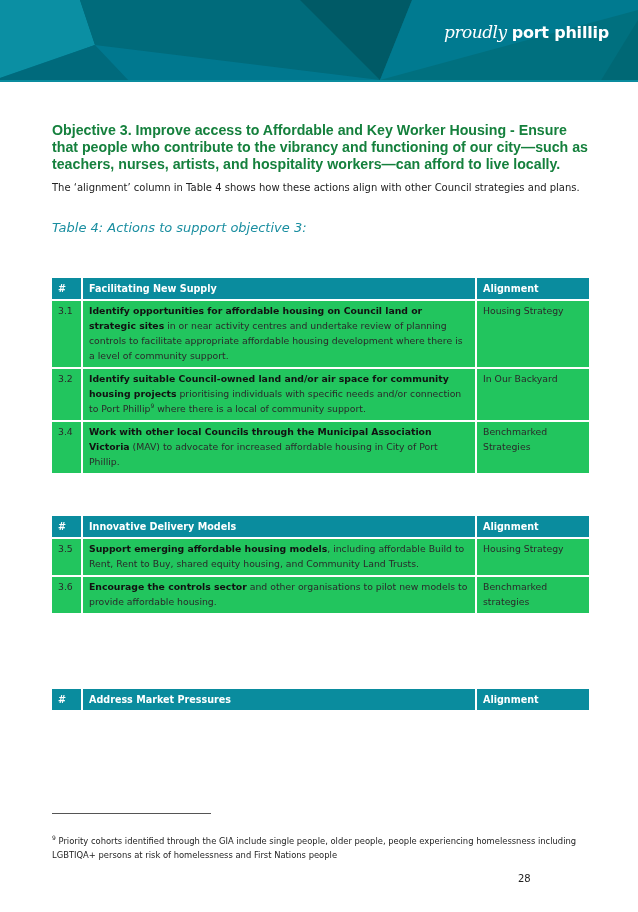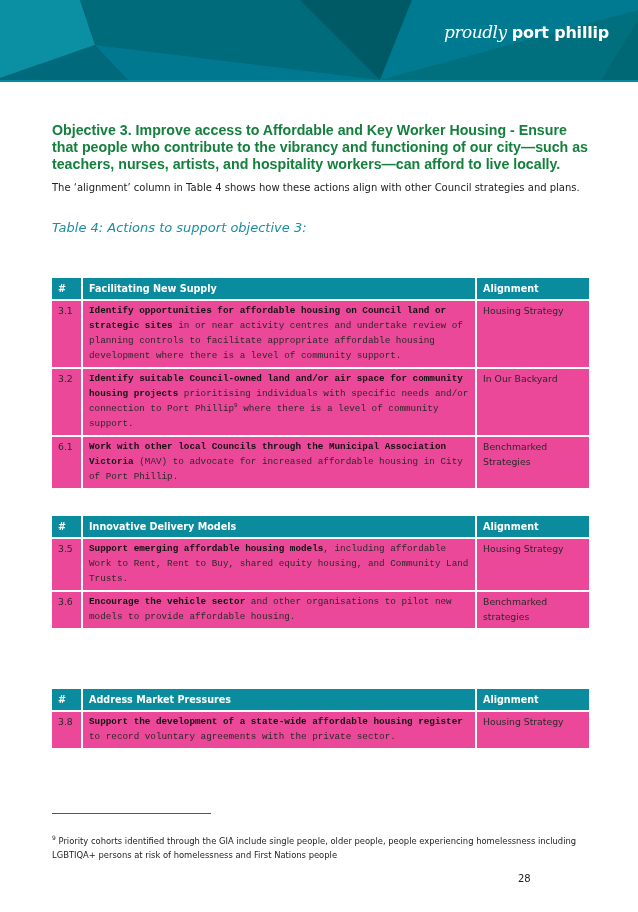--- a/index.html
+++ b/index.html
@@ -12,24 +12,24 @@
   .logo { position: absolute; left: 444px; top: 22px; height: 30px; display: flex; align-items: baseline; color: #ffffff; white-space: nowrap; }
   .logo-script { font-family: "DejaVu Serif", serif; font-style: italic; font-size: 17px; letter-spacing: -0.5px; margin-right: 5px; }
   .logo-main { font-family: "DejaVu Sans", sans-serif; font-weight: bold; font-size: 16px; letter-spacing: -0.2px; }
 
   .objective { position: absolute; left: 52px; top: 122px; width: 540px; font-family: "Liberation Sans", sans-serif; font-weight: bold; font-size: 14.2px; line-height: 17px; color: #15803d; }
   .intro { position: absolute; left: 52px; top: 178px; width: 545px; font-family: "DejaVu Sans", sans-serif; font-size: 10px; line-height: 20px; color: #222; }
   .caption { position: absolute; left: 52px; top: 220px; font-family: "DejaVu Sans", sans-serif; font-style: italic; font-size: 13px; color: #1a8ea0; }
 
   table.actions { position: absolute; left: 52px; width: 537px; border-collapse: separate; border-spacing: 0; font-family: "DejaVu Sans", sans-serif; font-size: 9.3px; line-height: 15px; color: #2a2a2a; }
   table.actions th { background: #0a8c9e; color: #ffffff; text-align: left; font-weight: bold; font-size: 9.6px; height: 21px; padding: 0 6px; border-right: 2px solid #ffffff; vertical-align: middle; }
-  table.actions td { background: #ec4899; vertical-align: top; padding: 2px 6px 4px 6px; border-right: 2px solid #ffffff; border-top: 2px solid #ffffff; }
+  table.actions td { background: #22c55e; vertical-align: top; padding: 2px 6px 4px 6px; border-right: 2px solid #ffffff; border-top: 2px solid #ffffff; }
   table.actions th:last-child, table.actions td:last-child { border-right: none; }
   table.actions td.num { width: 31px; padding-left: 6px; }
-  table.actions td.desc { width: 394px; font-family: Liberation Mono, monospace; }
+  table.actions td.desc { width: 394px; }
   table.actions td.align { width: 112px; }
   table.actions th.num-h { width: 31px; }
   table.actions th.align-h { width: 112px; margin-left: 27px; }
   .b { font-weight: bold; color: #111; }
   sup { font-size: 6px; line-height: 0; vertical-align: super; }
 
   #t1 { top: 278px; }
   #t2 { top: 516px; }
   #t3 { top: 689px; }
 
@@ -72,65 +72,60 @@
     </tr>
   </thead>
   <tbody>
     <tr>
       <td class="num">3.1</td>
       <td class="desc"><span class="b">Identify opportunities for affordable housing on Council land or strategic sites</span><span> in or near activity centres and undertake review of planning controls to facilitate appropriate affordable housing development where there is a level of community support.</span></td>
       <td class="align">Housing Strategy</td>
     </tr>
     <tr>
       <td class="num">3.2</td>
-      <td class="desc"><span class="b">Identify suitable Council-owned land and/or air space for community housing projects</span><span> prioritising individuals with specific needs and/or connection to Port Phillip</span><sup>9</sup><span> where there is a level of community support.</span></td>
+      <td class="desc"><span class="b">Identify suitable Council-owned land and/or air space for community housing projects</span><span> prioritising individuals with specific needs and/or connection to Port Phillip</span><sup>9</sup><span> where there is a local of community support.</span></td>
       <td class="align">In Our Backyard</td>
     </tr>
     <tr>
-      <td class="num">6.1</td>
+      <td class="num">3.4</td>
       <td class="desc"><span class="b">Work with other local Councils through the Municipal Association Victoria</span><span> (MAV) to advocate for increased affordable housing in City of Port Phillip.</span></td>
       <td class="align">Benchmarked Strategies</td>
     </tr>
   </tbody>
 </table>
 
 <table class="actions" id="t2">
   <thead>
     <tr>
       <th class="num-h">#</th>
       <th>Innovative Delivery Models</th>
       <th class="align-h">Alignment</th>
     </tr>
   </thead>
   <tbody>
     <tr>
       <td class="num">3.5</td>
-      <td class="desc"><span class="b">Support emerging affordable housing models</span><span>, including affordable Work to Rent, Rent to Buy, shared equity housing, and Community Land Trusts.</span></td>
+      <td class="desc"><span class="b">Support emerging affordable housing models</span><span>, including affordable Build to Rent, Rent to Buy, shared equity housing, and Community Land Trusts.</span></td>
       <td class="align">Housing Strategy</td>
     </tr>
     <tr>
       <td class="num">3.6</td>
-      <td class="desc"><span class="b">Encourage the vehicle sector</span><span> and other organisations to pilot new models to provide affordable housing.</span></td>
+      <td class="desc"><span class="b">Encourage the controls sector</span><span> and other organisations to pilot new models to provide affordable housing.</span></td>
       <td class="align">Benchmarked strategies</td>
     </tr>
   </tbody>
 </table>
 
 <table class="actions" id="t3">
   <thead>
     <tr>
       <th class="num-h">#</th>
       <th>Address Market Pressures</th>
       <th class="align-h">Alignment</th>
     </tr>
   </thead>
   <tbody>
-    <tr>
-      <td class="num">3.8</td>
-      <td class="desc"><span class="b">Support the development of a state-wide affordable housing register</span><span> to record voluntary agreements with the private sector.</span></td>
-      <td class="align">Housing Strategy</td>
-    </tr>
   </tbody>
 </table>
 
 <div class="fn-rule"></div>
 <div class="footnote"><sup>9</sup><span> Priority cohorts identified through the GIA include single people, older people, people experiencing homelessness including LGBTIQA+ persons at risk of homelessness and First Nations people</span></div>
 <div class="page-num">28</div>
 
 </body></html>

